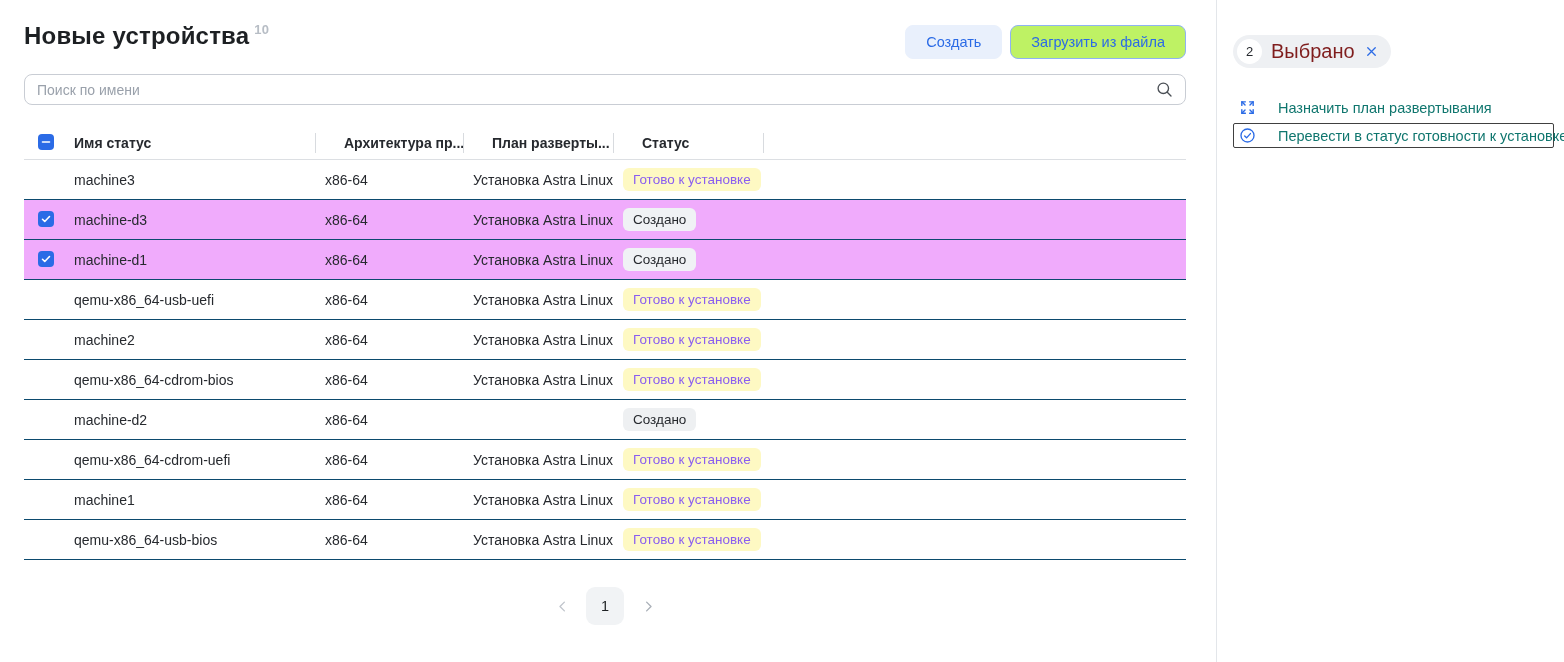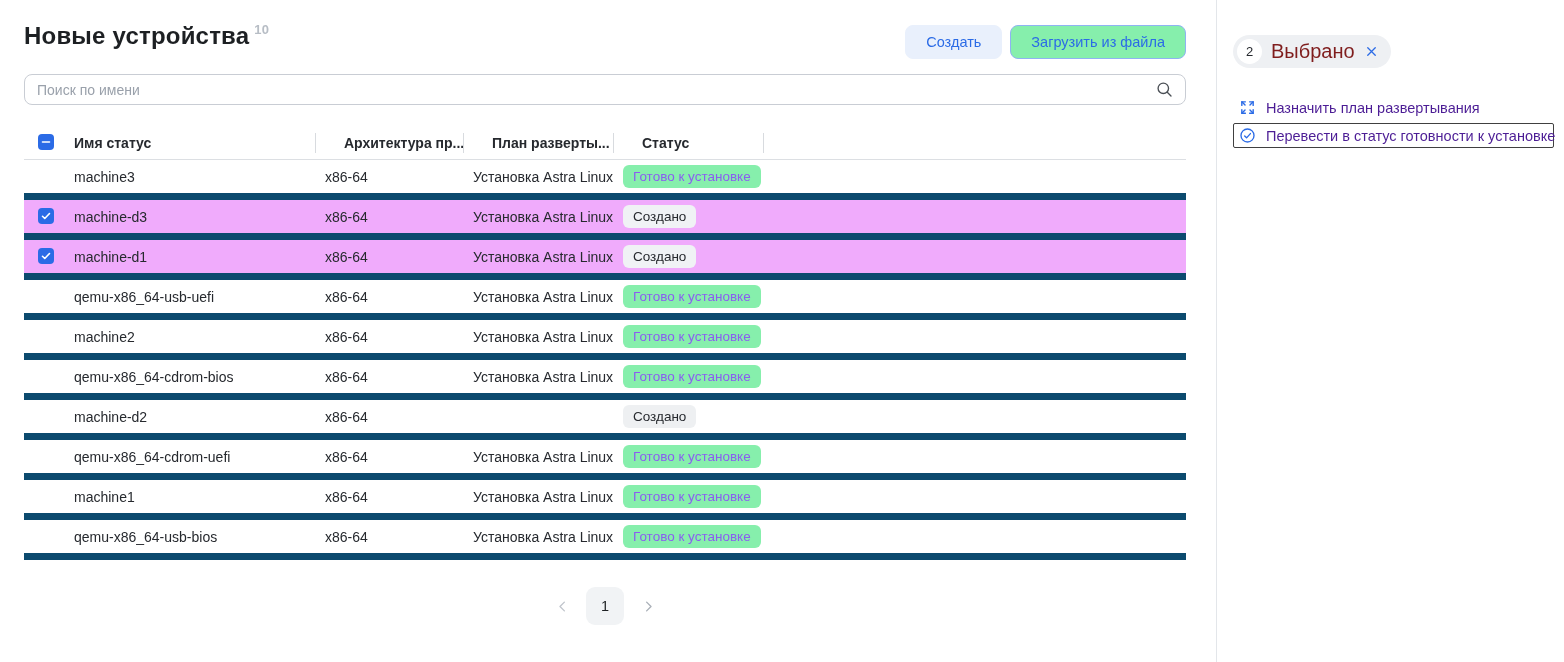--- a/index.html
+++ b/index.html
@@ -10,71 +10,71 @@
 
   
   .main { width: 1347px; padding: 0 30px 0 24px; border-right: 1px solid #e3e6ea; }
 
   .header-bar { display: flex; justify-content: space-between; align-items: flex-start; margin-top: 22px; }
   .page-title { font-size: 24px; font-weight: 700; color: #1d2023; letter-spacing: .2px; }
   .page-title sup { font-size: 13px; font-weight: 700; color: #b7bdc5; margin-left: 5px; vertical-align: 10px; }
   .btn-group { display: flex; gap: 8px; margin-top: 3px; }
   .btn { font-size: 14.5px; font-family: Liberation Sans, sans-serif; border-radius: 8px; padding: 7px 20px; cursor: pointer; line-height: 18px; }
   .btn-primary-soft { background: #e9f0fc; color: #2b6be6; border: 1px solid #e9f0fc; }
-  .btn-outline { background: #86efac; color: #2b6be6; border: 1px solid #8fb3f2; }
+  .btn-outline { background: #bef264; color: #2b6be6; border: 1px solid #8fb3f2; }
 
   .search-wrap { position: relative; margin-top: 15px; }
   .search-input { width: 100%; height: 31px; border: 1px solid #c9cdd4; border-radius: 8px;
     padding: 0 40px 0 12px; font-size: 14px; font-family: inherit; color: #26292e; outline: none; }
   .search-input::placeholder { color: #9aa1ab; }
   .search-icon { position: absolute; right: 12px; top: 6px; width: 19px; height: 19px; }
 
   
   .table { margin-top: 21px; }
   .grid-cols { display: grid; grid-template-columns: 40px 251px 148px 150px 150px auto; align-items: center; }
   .thead { height: 34px; border-bottom: 1px solid #dcdfe3; font-weight: 700; font-size: 14px; color: #26292e; }
   .thead .hcell { padding-left: 10px; white-space: nowrap; overflow: hidden; }
   .thead .divided { border-left: 1px solid #d8dbdf; height: 20px; display: flex; align-items: center; padding-left: 28px; }
   .thead .filler { height: 20px; border-left: 1px solid #d8dbdf; }
   .hcheck-cell { padding-left: 14px; }
 
-  .trow { height: 40px; border-bottom: 7px solid #0c4a6e; font-size: 14px; }
+  .trow { height: 40px; border-bottom: 1px solid #0c4a6e; font-size: 14px; }
   .trow.selected { background: #f0abfc; }
   .trow .cell { padding-left: 10px; white-space: nowrap; overflow: hidden; }
   .cell-select { padding-left: 14px; }
 
   .checkbox { width: 16px; height: 16px; border-radius: 4px; background: #2b6be6;
     display: inline-flex; align-items: center; justify-content: center; cursor: pointer; }
   .checkbox svg { display: block; }
   .checkbox.hidden { visibility: hidden; }
 
   .badge { display: inline-block; font-size: 13.5px; line-height: 17px; padding: 3px 10px;
     border-radius: 6px; max-width: 140px; white-space: nowrap; }
-  .badge.ready { background: #86efac; color: #8a5ef0; }
+  .badge.ready { background: #fef9c3; color: #8a5ef0; }
   .badge.created { background: #eef0f2; color: #26292e; }
   .trow.selected .badge.created { background: #f0f2f5; }
 
   
   .pagination { display: flex; justify-content: center; align-items: center; gap: 16px; margin-top: 27px; }
   .page-arrow { width: 16px; height: 16px; cursor: pointer; display: flex; align-items: center; justify-content: center; }
   .page-number { width: 38px; height: 38px; border-radius: 9px; background: #f1f3f5;
     display: flex; align-items: center; justify-content: center; font-size: 14.5px; color: #1d2023; cursor: pointer; }
 
   
   .sidebar { width: 347px; padding: 14px 12px 0 16px; }
   .sidebar-title { font-size: 17px; font-weight: 700; color: #1d2023; margin-top: 4px; }
   .chip { display: inline-flex; align-items: center; gap: 9px; background: #eef0f3;
     border-radius: 17px; padding: 4px 12px 4px 4px; margin-top: 21px; }
   .chip-count { width: 25px; height: 25px; border-radius: 50%; background: #ffffff;
     display: flex; align-items: center; justify-content: center; font-size: 13px; color: #26292e; }
   .chip-label { font-size: 20px; color: #7f1d1d; }
   .chip-close { width: 15px; height: 15px; cursor: pointer; display: flex; align-items: center; }
 
   .actions { margin-top: 26px; display: flex; flex-direction: column; gap: 2px; }
-  .action-item { display: flex; align-items: center; gap: 10px; font-size: 14.5px; color: #4c1d95;
+  .action-item { display: flex; align-items: center; gap: 22px; font-size: 14.5px; color: #0f766e;
     padding: 5px 6px; cursor: pointer; width: 321px; }
   .action-item.highlighted { border: 1px solid #404040; border-radius: 2px; padding: 3px 5px; }
   .action-icon { width: 17px; height: 17px; flex: 0 0 17px; display: flex; align-items: center; }
   .action-label { white-space: nowrap; }
 </style>
 </head>
 <body>
 
 <div class="layout">
 

